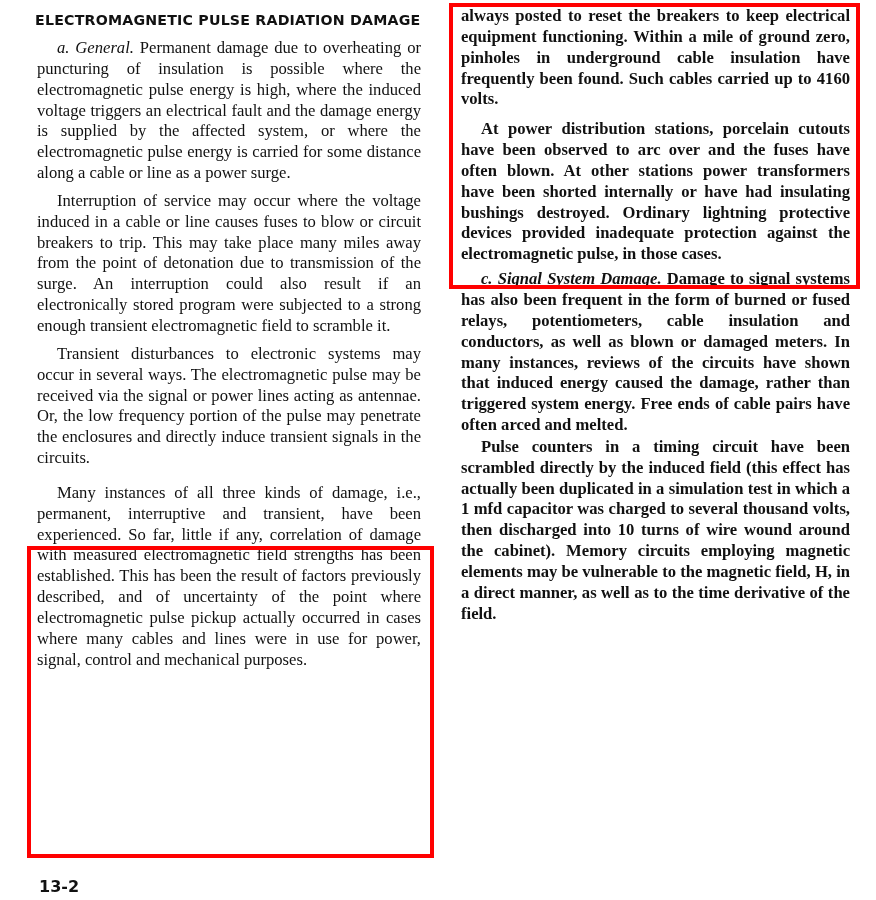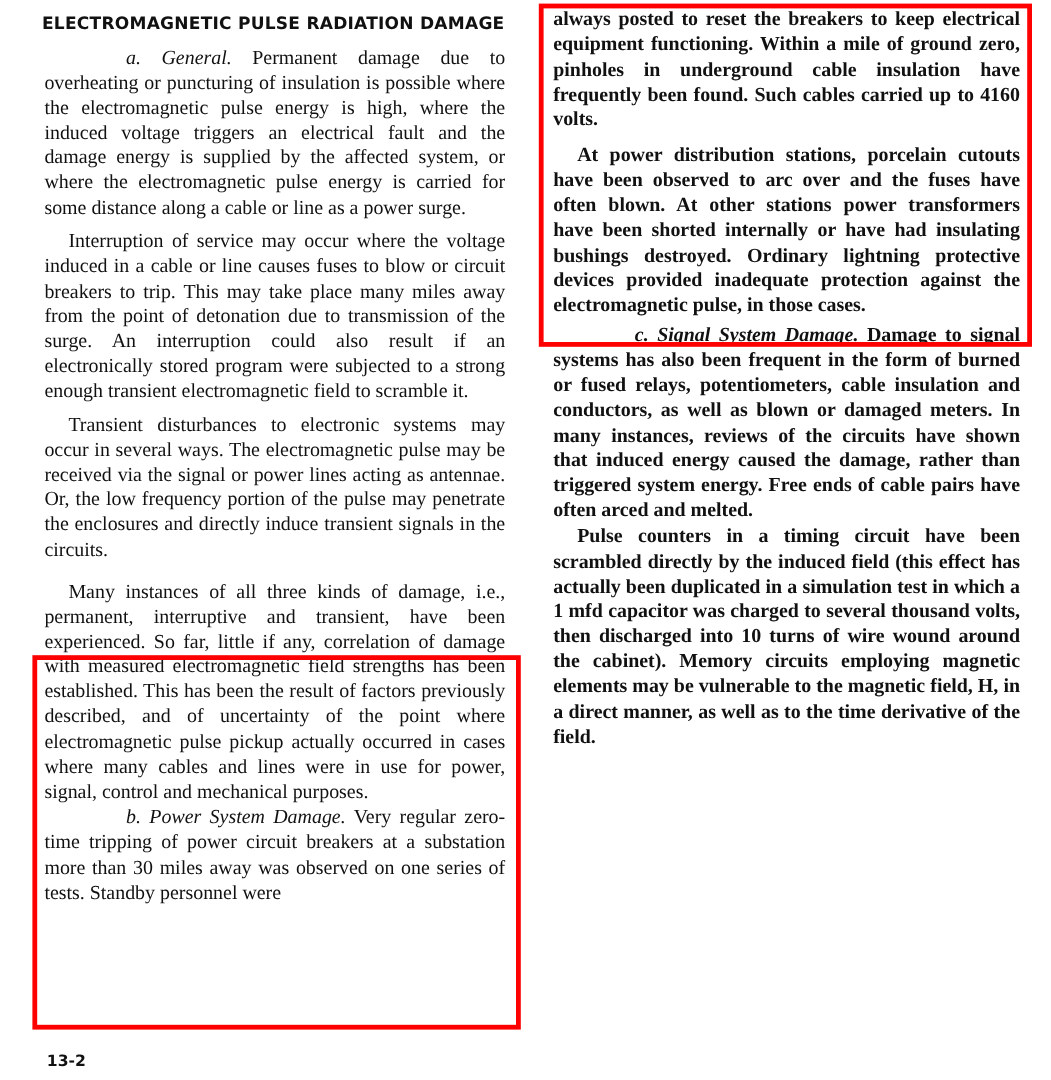--- a/index.html
+++ b/index.html
@@ -20,55 +20,54 @@
     font-weight: bold;
     font-size: 14.2px;
     letter-spacing: 0.2px;
     margin: 0 0 6px -2px;
     line-height: 24px;
     white-space: nowrap;
   }
   p { margin: 0 0 7px 0; text-indent: 20px; }
   p.cont { text-indent: 0; }
   p.tight { margin-bottom: 1px; }
-  .lead { font-style: italic; margin-left: 48px; }
+  .lead { font-style: italic; }
   .hl-box {
     position: absolute;
     border: 4px solid #ff0000;
     box-sizing: border-box;
     pointer-events: none;
   }
   .box-left { left: 27px; top: 546px; width: 407px; height: 312px; }
   .box-right { left: 449px; top: 3px; width: 411px; height: 286px; }
   .page-number {
     position: absolute;
     left: 39px; top: 877px;
     font-family: "DejaVu Sans", sans-serif;
     font-weight: bold;
-    font-size: 13px;
+    font-size: 16px;
     color: #111;
   }
 </style>
 </head>
 <body>
 
 <div class="page">
 
   <div class="col col-left">
     <div class="heading">ELECTROMAGNETIC PULSE RADIATION DAMAGE</div>
 
     <p><span class="lead">a. General.</span><span> Permanent damage due to overheating or puncturing of insulation is possible where the electromagnetic pulse energy is high, where the induced voltage triggers an electrical fault and the damage energy is supplied by the affected system, or where the electromagnetic pulse energy is carried for some distance along a cable or line as a power surge.</span></p>
 
     <p>Interruption of service may occur where the voltage induced in a cable or line causes fuses to blow or circuit breakers to trip. This may take place many miles away from the point of detonation due to transmission of the surge. An interruption could also result if an electronically stored program were subjected to a strong enough transient electromagnetic field to scramble it.</p>
 
     <p style="margin-bottom:14px">Transient disturbances to electronic systems may occur in several ways. The electromagnetic pulse may be received via the signal or power lines acting as antennae. Or, the low frequency portion of the pulse may penetrate the enclosures and directly induce transient signals in the circuits.</p>
 
     <p class="tight">Many instances of all three kinds of damage, i.e., permanent, interruptive and transient, have been experienced. So far, little if any, correlation of damage with measured electromagnetic field strengths has been established. This has been the result of factors previously described, and of uncertainty of the point where electromagnetic pulse pickup actually occurred in cases where many cables and lines were in use for power, signal, control and mechanical purposes.</p>
 
-    <p><span class="lead">b. Power System Damage.</span><span> Very regular zero-time tripping of power circuit breakers at a substation more than 30 miles away was observed on one series of tests. Standby personnel were</span></p>
   </div>
 
   <div class="col col-right">
     <p class="cont" style="margin-bottom:9px">always posted to reset the breakers to keep electrical equipment functioning. Within a mile of ground zero, pinholes in underground cable insulation have frequently been found. Such cables carried up to 4160 volts.</p>
 
     <p style="margin-bottom:4px">At power distribution stations, porcelain cutouts have been observed to arc over and the fuses have often blown. At other stations power transformers have been shorted internally or have had insulating bushings destroyed. Ordinary lightning protective devices provided inadequate protection against the electromagnetic pulse, in those cases.</p>
 
     <p class="tight"><span class="lead">c. Signal System Damage.</span><span> Damage to signal systems has also been frequent in the form of burned or fused relays, potentiometers, cable insulation and conductors, as well as blown or damaged meters. In many instances, reviews of the circuits have shown that induced energy caused the damage, rather than triggered system energy. Free ends of cable pairs have often arced and melted.</span></p>
 
 

